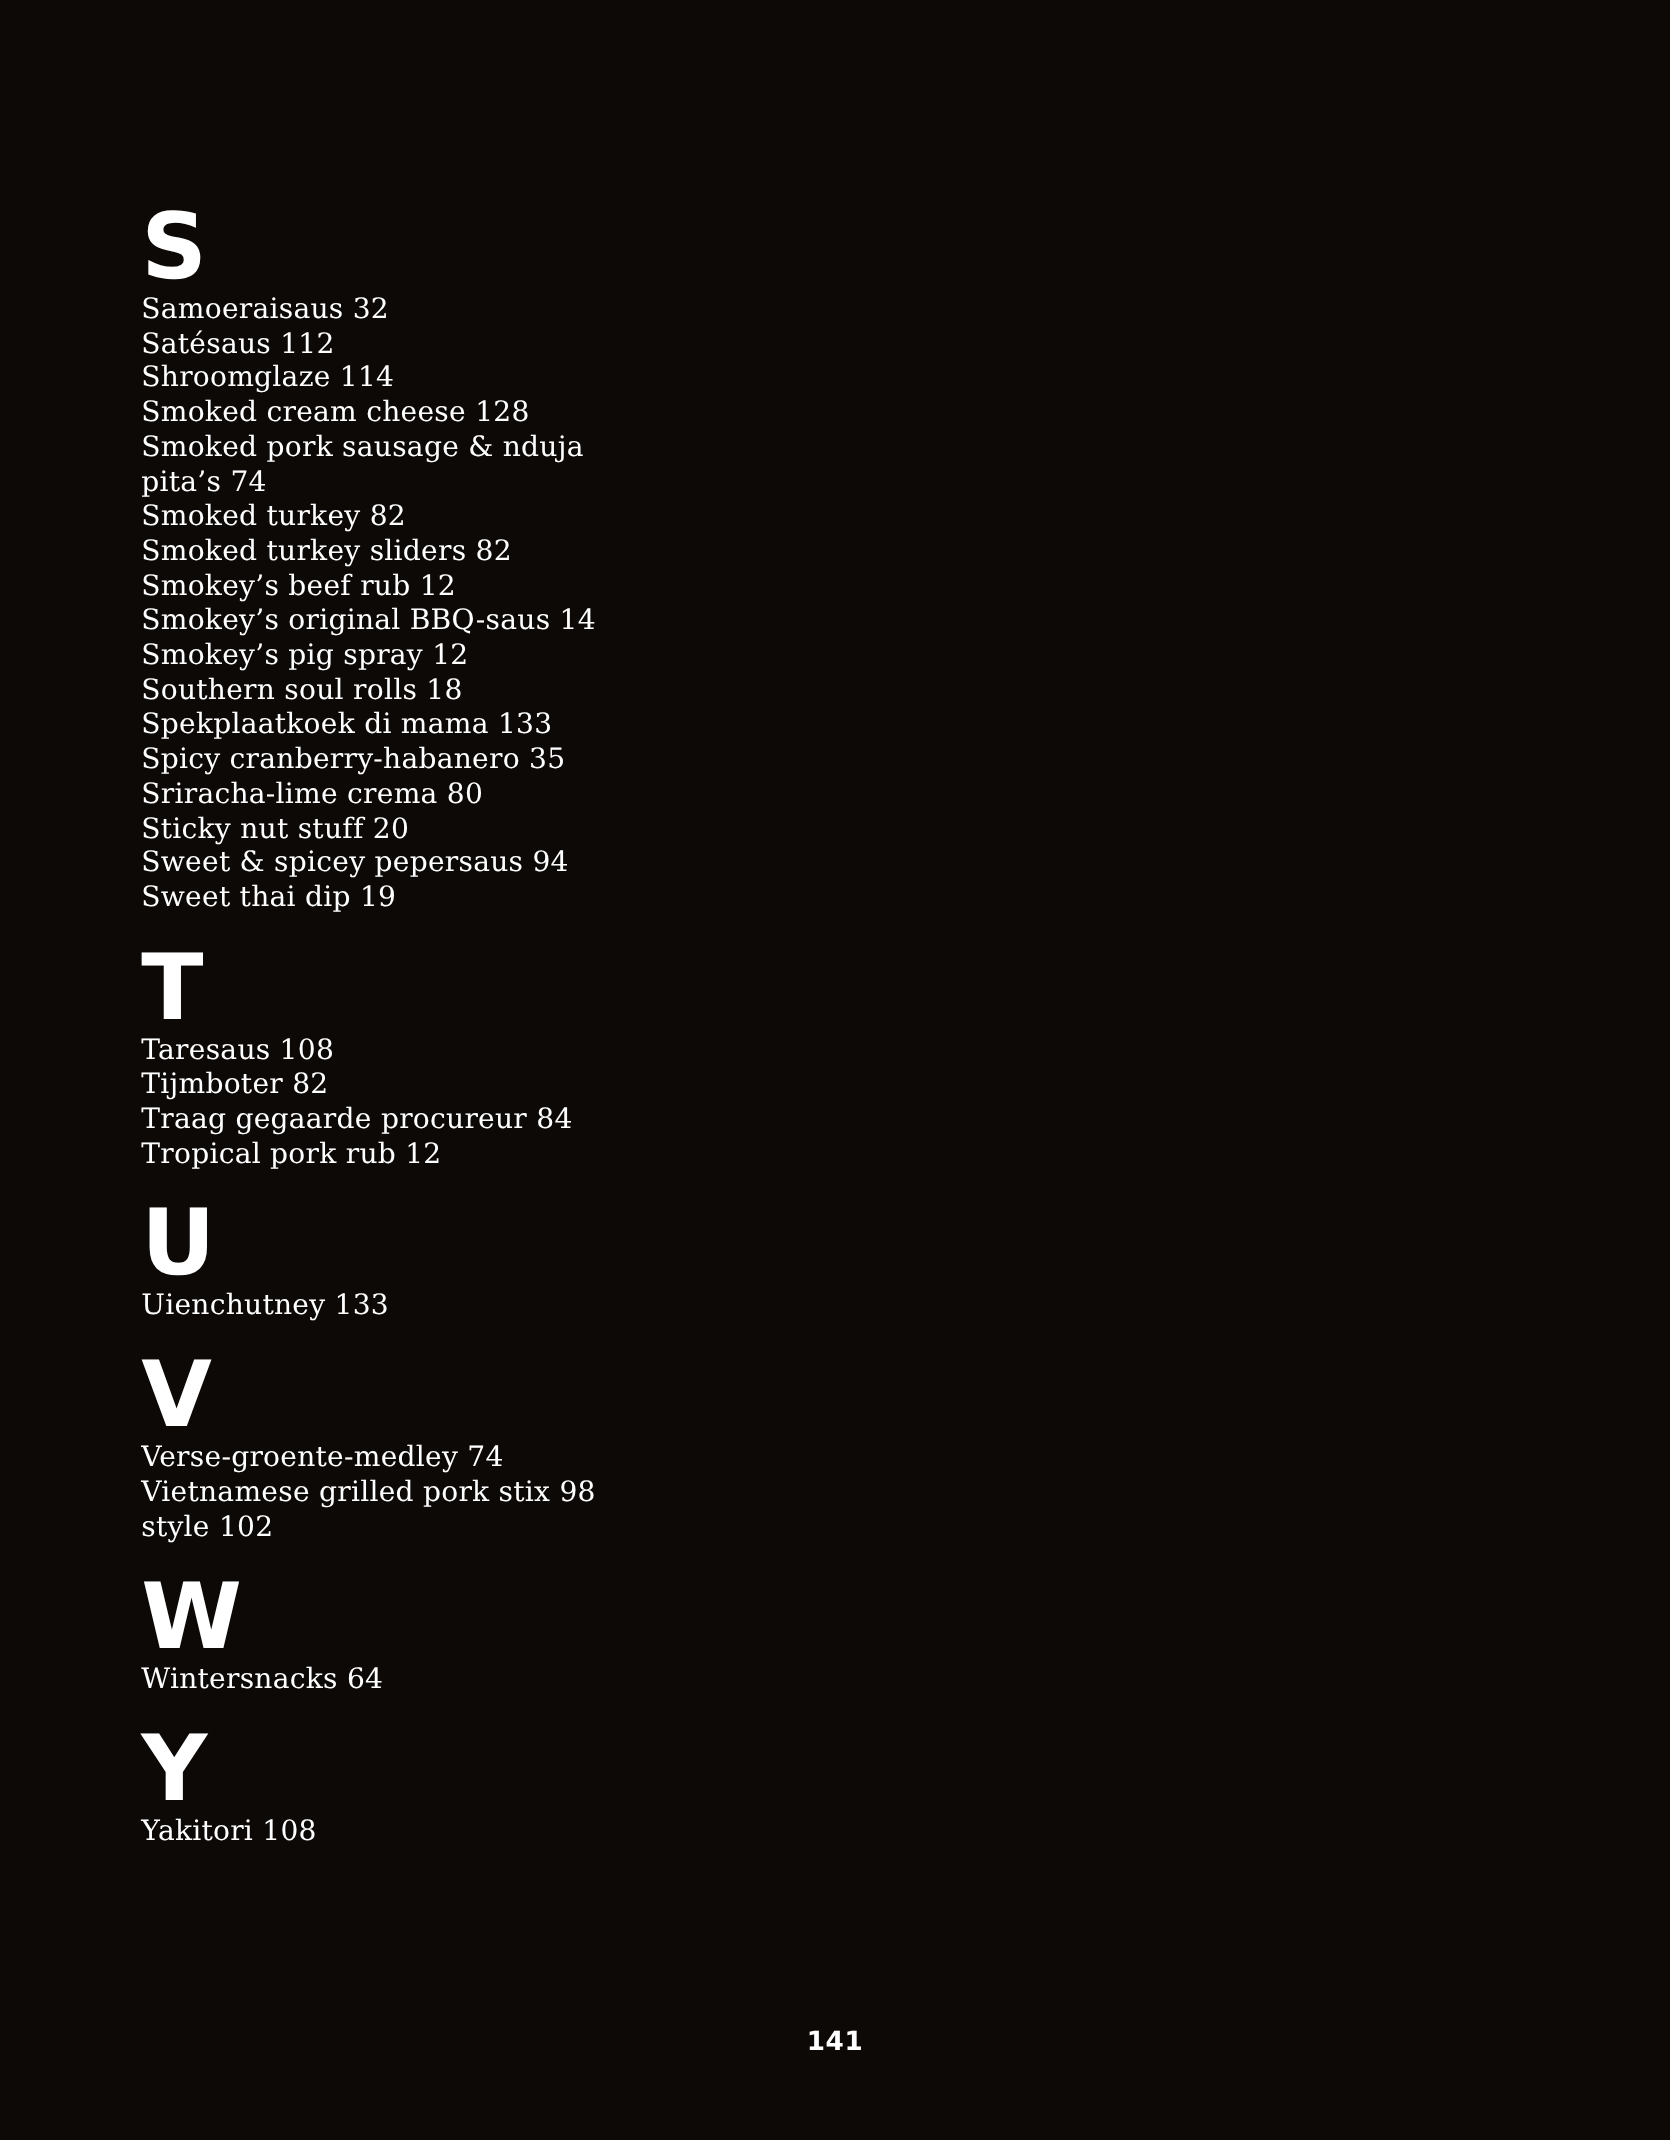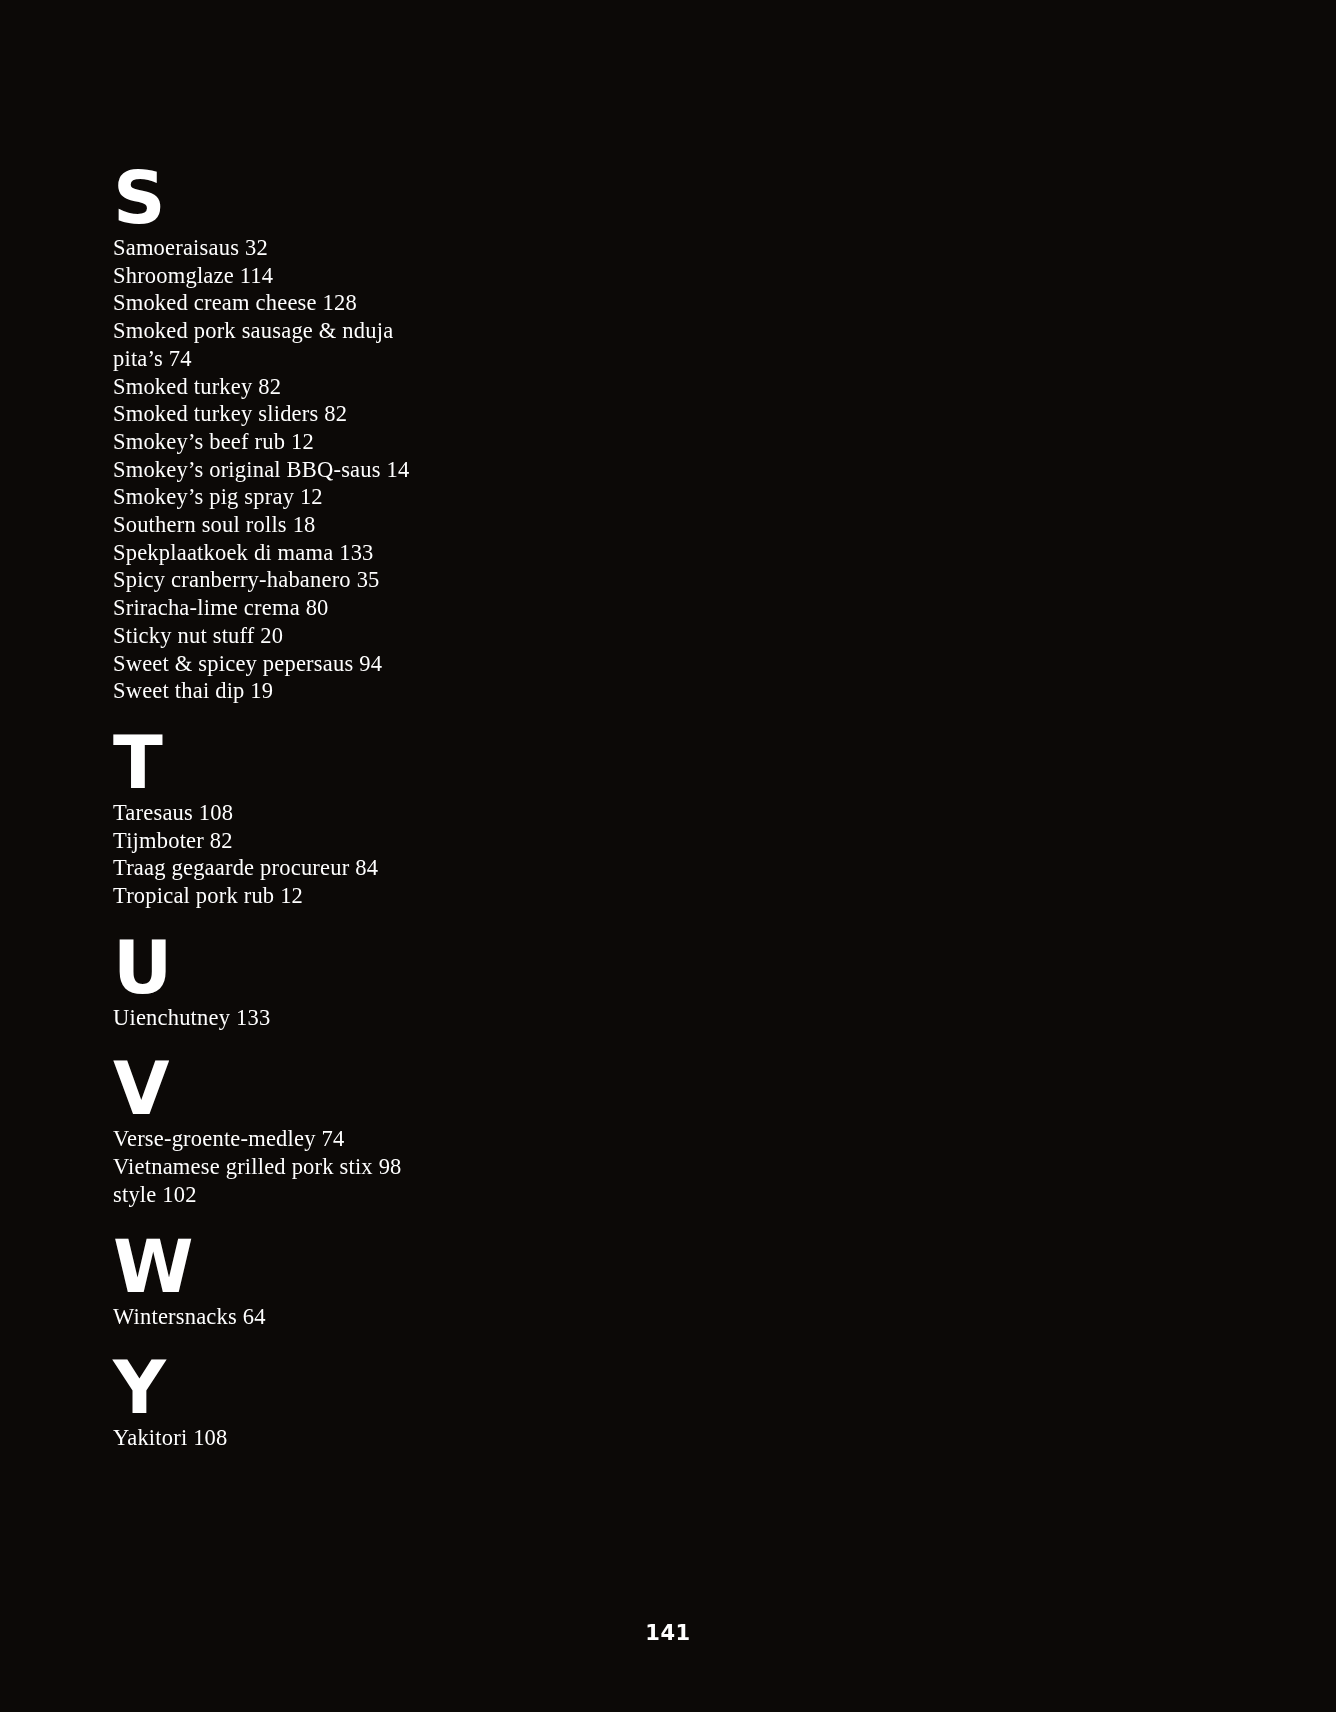--- a/index.html
+++ b/index.html
@@ -32,21 +32,21 @@
     color: #ffffff;
   }
   ul.entries {
     list-style: none;
     margin-top: 5px;
     font-size: 22.5px;
     line-height: 27.7px;
     letter-spacing: 0.2px;
     width: 360px;
   }
-  .entry-line { white-space: nowrap; font-family: Liberation Serif, serif; }
+  .entry-line { white-space: nowrap; }
   .page-number {
     position: absolute;
     top: 1621px;
     left: 0;
     width: 100%;
     text-align: center;
     font-family: "DejaVu Sans", "Liberation Sans", sans-serif;
     font-weight: bold;
     font-size: 21px;
     letter-spacing: 0.5px;
@@ -56,20 +56,23 @@
 </head>
 <body>
 
 <div class="page">
   <main class="content">
       <section class="index-section">
         <h2 class="letter">S</h2>
         <ul class="entries">
           <li class="entry">
             <div class="entry-line">Samoeraisaus 32</div>
+          </li>
+          <li class="entry">
+            <div class="entry-line">Satésaus 112</div>
           </li>
           <li class="entry">
             <div class="entry-line">Shroomglaze 114</div>
           </li>
           <li class="entry">
             <div class="entry-line">Smoked cream cheese 128</div>
           </li>
           <li class="entry">
             <div class="entry-line">Smoked pork sausage &amp; nduja</div>
             <div class="entry-line">pita’s 74</div>

